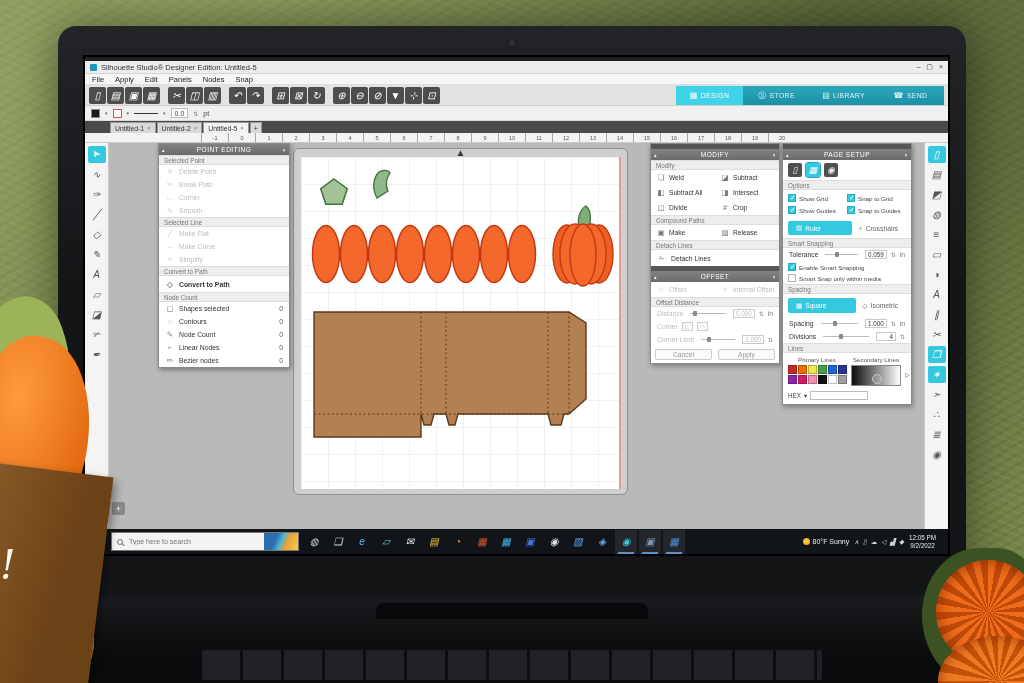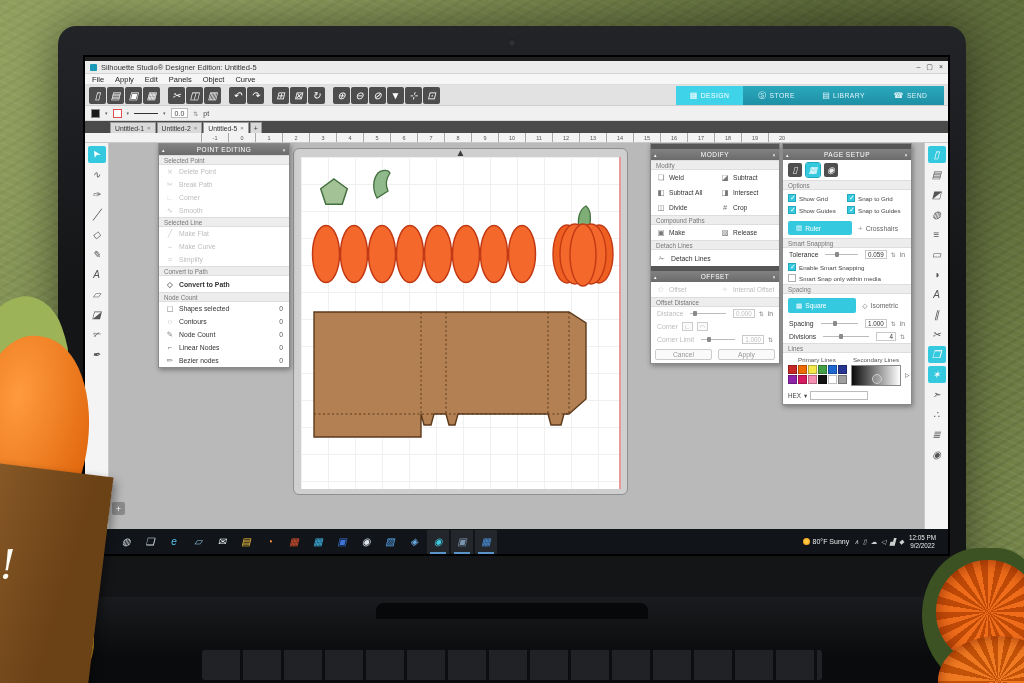--- a/index.html
+++ b/index.html
@@ -184,22 +184,22 @@
           <span data-name="maximize-button">▢</span>
           <span data-name="close-button">×</span>
         </span>
       </div>
 
       <div class="menubar" data-name="menu-bar">
         <span data-name="menu-file">File</span>
         <span data-name="menu-edit">Apply</span>
         <span data-name="menu-view">Edit</span>
         <span data-name="menu-panels">Panels</span>
-        <span data-name="menu-object">Object</span>
-        <span data-name="menu-help">Curve</span>
+        <span data-name="menu-object">Nodes</span>
+        <span data-name="menu-help">Snap</span>
       </div>
 
       <div class="toolbarrow" data-name="main-toolbar">
         <div class="tbgroup">
             <span class="tbicon" data-name="new-file-icon">
               <i class="g">▯</i>
             </span>
             <span class="tbicon" data-name="open-file-icon">
               <i class="g">▤</i>
             </span>
@@ -768,20 +768,25 @@
               <i class="g">≣</i>
             </span>
             <span class="tool" data-name="sphere-panel-icon">
               <i class="g">◉</i>
             </span>
           </div>
       </div>
 
       <div class="taskbar" data-name="windows-taskbar">
         <span class="start" data-name="start-button">⊞</span>
+        <div class="searchbox" data-name="taskbar-search">
+          <span class="mag" data-name="search-icon"></span>
+          <input data-name="search-input" placeholder="Type here to search" style="">
+          <span class="weatherart" data-name="search-weather-art"></span>
+        </div>
         <div class="tapps">
             <span class="tapp" data-name="cortana-icon" style="color: rgb(207, 216, 220);">
               <i class="g">◍</i>
             </span>
             <span class="tapp" data-name="task-view-icon" style="color: rgb(207, 216, 220);">
               <i class="g">❏</i>
             </span>
             <span class="tapp" data-name="edge-icon" style="color: rgb(83, 193, 236);">
               <i class="g">e</i>
             </span>

